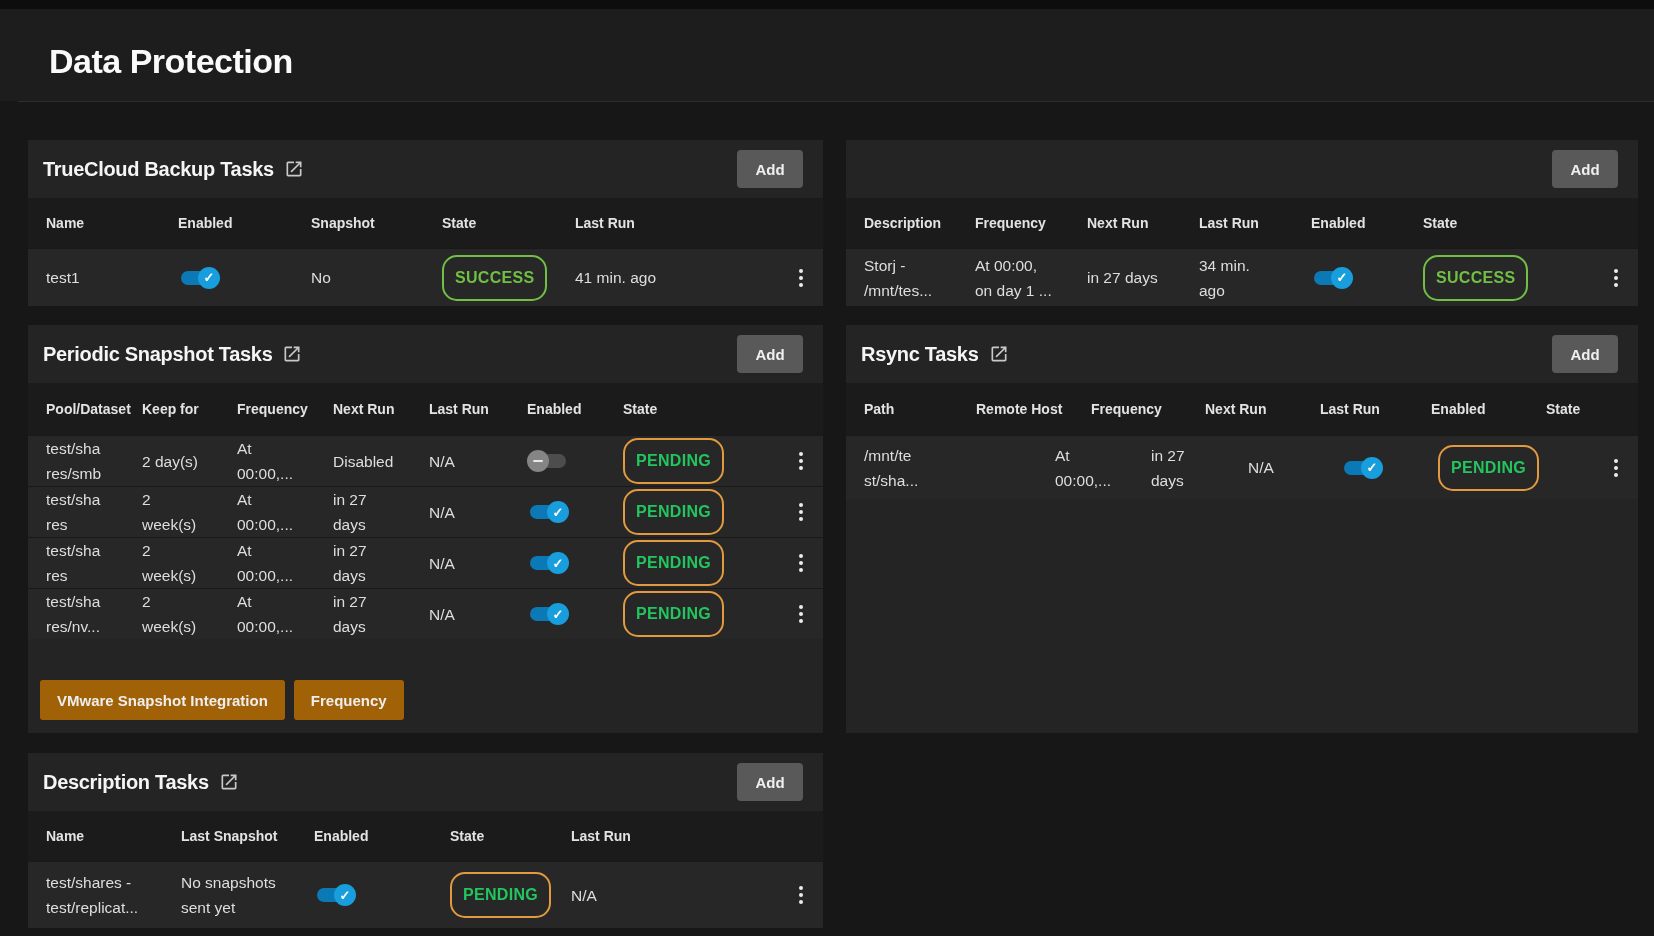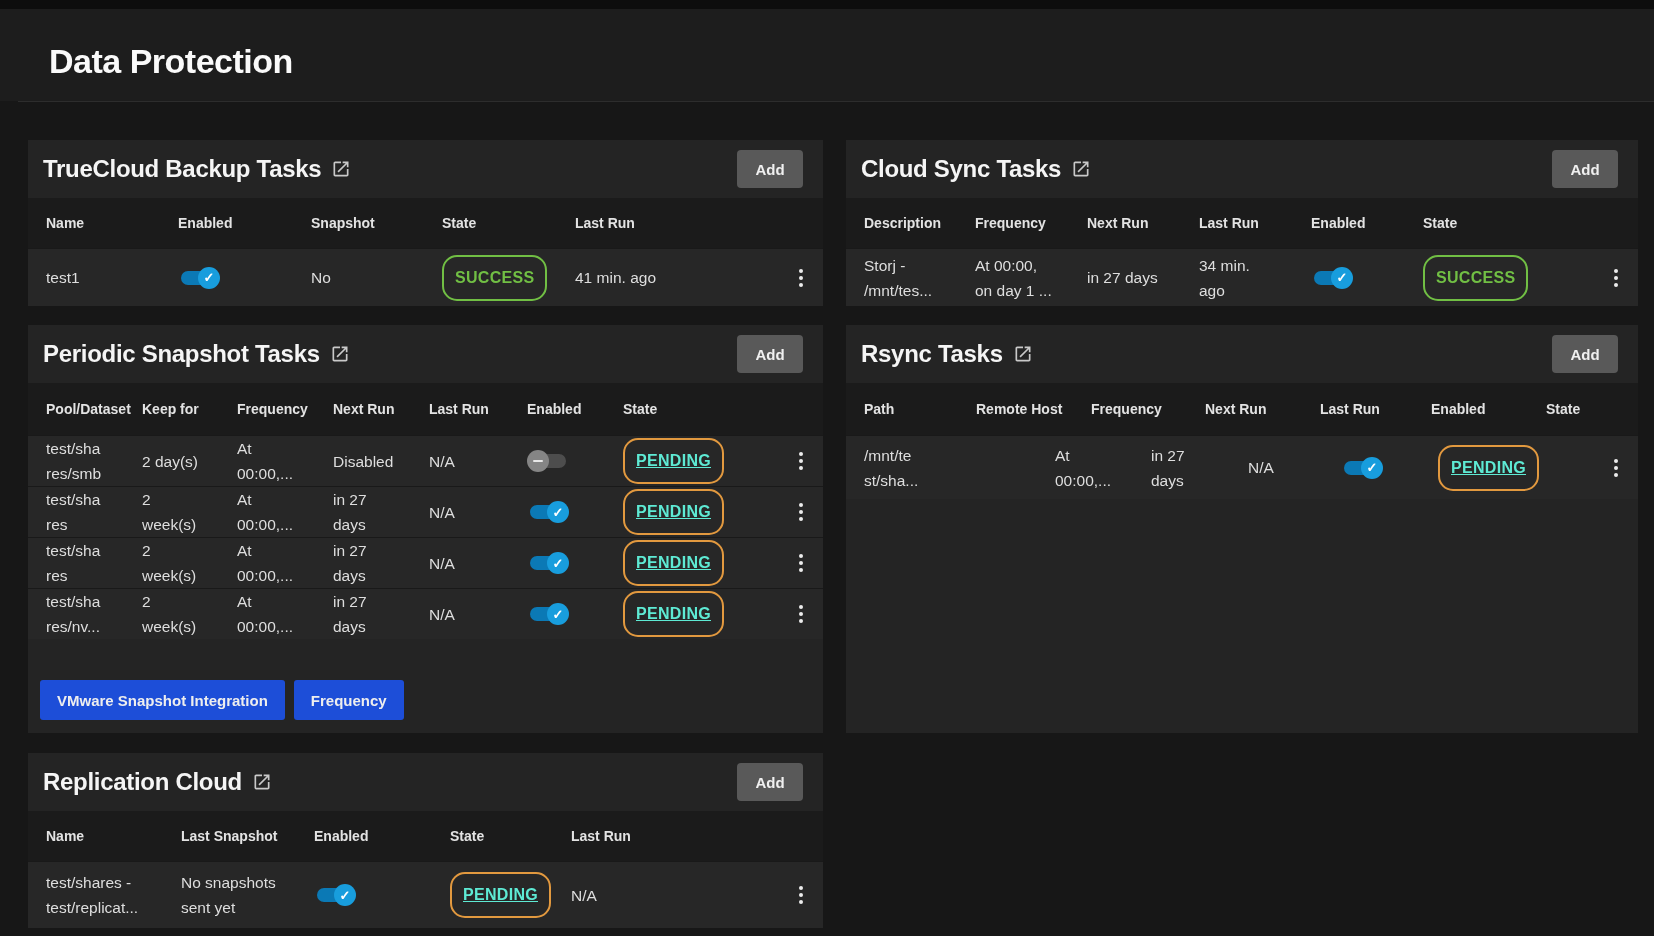--- a/index.html
+++ b/index.html
@@ -29,21 +29,21 @@
     display: flex;
     flex-direction: column;
   }
   .card-head {
     flex: 0 0 58px;
     display: flex; align-items: center;
     padding: 0 20px 0 15px;
   }
   .card-title {
     display: flex; align-items: center; gap: 10px;
-    font-size: 24px; font-weight: 700; color: #f5f5f5; letter-spacing: -0.3px;
+    font-size: 20px; font-weight: 700; color: #f5f5f5; letter-spacing: -0.3px;
   }
   .ext-wrap { display: inline-flex; align-items: center; cursor: pointer; }
   .add-btn {
     margin-left: auto;
     width: 66px; height: 38px;
     background: #595959; color: #f0f0f0;
     font-family: inherit; font-weight: 700; font-size: 15px;
     border: none; border-radius: 4px; cursor: pointer;
   }
   .thead {
@@ -64,21 +64,21 @@
   .cell-val { white-space: pre-line; }
   .badge {
     display: inline-block;
     padding: 12px 11px;
     border: 2px solid; border-radius: 15px;
     font-weight: 700; font-size: 16px; letter-spacing: .3px;
     background: transparent; cursor: pointer;
     font-family: inherit;
   }
   .badge.green  { color: #71bf44; border-color: #71bf44; }
-  .badge.orange { color: #5eead4; border-color: #e2993f; text-decoration: underline; }
+  .badge.orange { color: #22c55e; border-color: #e2993f; }
 
   .toggle { position: relative; width: 42px; height: 22px; cursor: pointer; }
   .track { position: absolute; top: 4px; left: 3px; width: 36px; height: 14px; border-radius: 7px; }
   .thumb {
     position: absolute; top: 0; width: 22px; height: 22px; border-radius: 50%;
     display: flex; align-items: center; justify-content: center;
     font-size: 13px; font-weight: 700; color: #fff;
   }
   .toggle.on  .track { background: #0b79b5; }
   .toggle.on  .thumb { right: 0; background: #189ddd; }
@@ -93,21 +93,21 @@
   }
   .kebab .dot { width: 4px; height: 4px; border-radius: 50%; background: #ececec; }
 
   .card-footer {
     margin-top: auto;
     padding: 0 0 13px 12px;
     display: flex; gap: 9px; align-items: flex-end;
   }
   .footer-btn {
     height: 40px; padding: 0 17px;
-    background: #1d4ed8; color: #eeeeee;
+    background: #a16207; color: #eeeeee;
     font-family: inherit; font-weight: 700; font-size: 15px;
     border: none; border-radius: 3px; cursor: pointer;
   }
 </style>
 </head>
 <body>
 
 <div class="page">
   <div class="topstrip"></div>
   <div class="title-band"></div>
@@ -148,28 +148,20 @@
             <button class="kebab">
               <span class="dot"></span>
               <span class="dot"></span>
               <span class="dot"></span>
             </button>
           </div>
         </div>
       </section>
       <section class="card" style="left: 846px; top: 140px; width: 792px; height: 166px;">
         <div class="card-head">
-          <h2 class="card-title">
-            <span>Cloud Sync Tasks</span>
-            <span class="ext-wrap">
-              <svg viewBox="0 0 24 24" width="20" height="20" fill="#c9c9c9">
-                <path d="M19 19H5V5h7V3H5c-1.1 0-2 .9-2 2v14c0 1.1.9 2 2 2h14c1.1 0 2-.9 2-2v-7h-2v7zM14 3v2h3.59l-9.83 9.83 1.41 1.41L19 6.41V10h2V3h-7z"></path>
-              </svg>
-            </span>
-          </h2>
           <button class="add-btn">Add</button>
         </div>
         <div class="thead" style="grid-template-columns: 111px 112px 112px 112px 112px 1fr 44px; flex: 0 0 50px;">
           <div class="th-cell">Description</div>
           <div class="th-cell">Frequency</div>
           <div class="th-cell">Next Run</div>
           <div class="th-cell">Last Run</div>
           <div class="th-cell">Enabled</div>
           <div class="th-cell">State</div>
         </div>
@@ -365,21 +357,21 @@
               <span class="dot"></span>
               <span class="dot"></span>
               <span class="dot"></span>
             </button>
           </div>
         </div>
       </section>
       <section class="card" style="left: 28px; top: 753px; width: 795px; height: 175px;">
         <div class="card-head">
           <h2 class="card-title">
-            <span>Replication Cloud</span>
+            <span>Description Tasks</span>
             <span class="ext-wrap">
               <svg viewBox="0 0 24 24" width="20" height="20" fill="#c9c9c9">
                 <path d="M19 19H5V5h7V3H5c-1.1 0-2 .9-2 2v14c0 1.1.9 2 2 2h14c1.1 0 2-.9 2-2v-7h-2v7zM14 3v2h3.59l-9.83 9.83 1.41 1.41L19 6.41V10h2V3h-7z"></path>
               </svg>
             </span>
           </h2>
           <button class="add-btn">Add</button>
         </div>
         <div class="thead" style="grid-template-columns: 135px 133px 136px 121px 1fr 44px; flex: 0 0 50px;">
           <div class="th-cell">Name</div>

